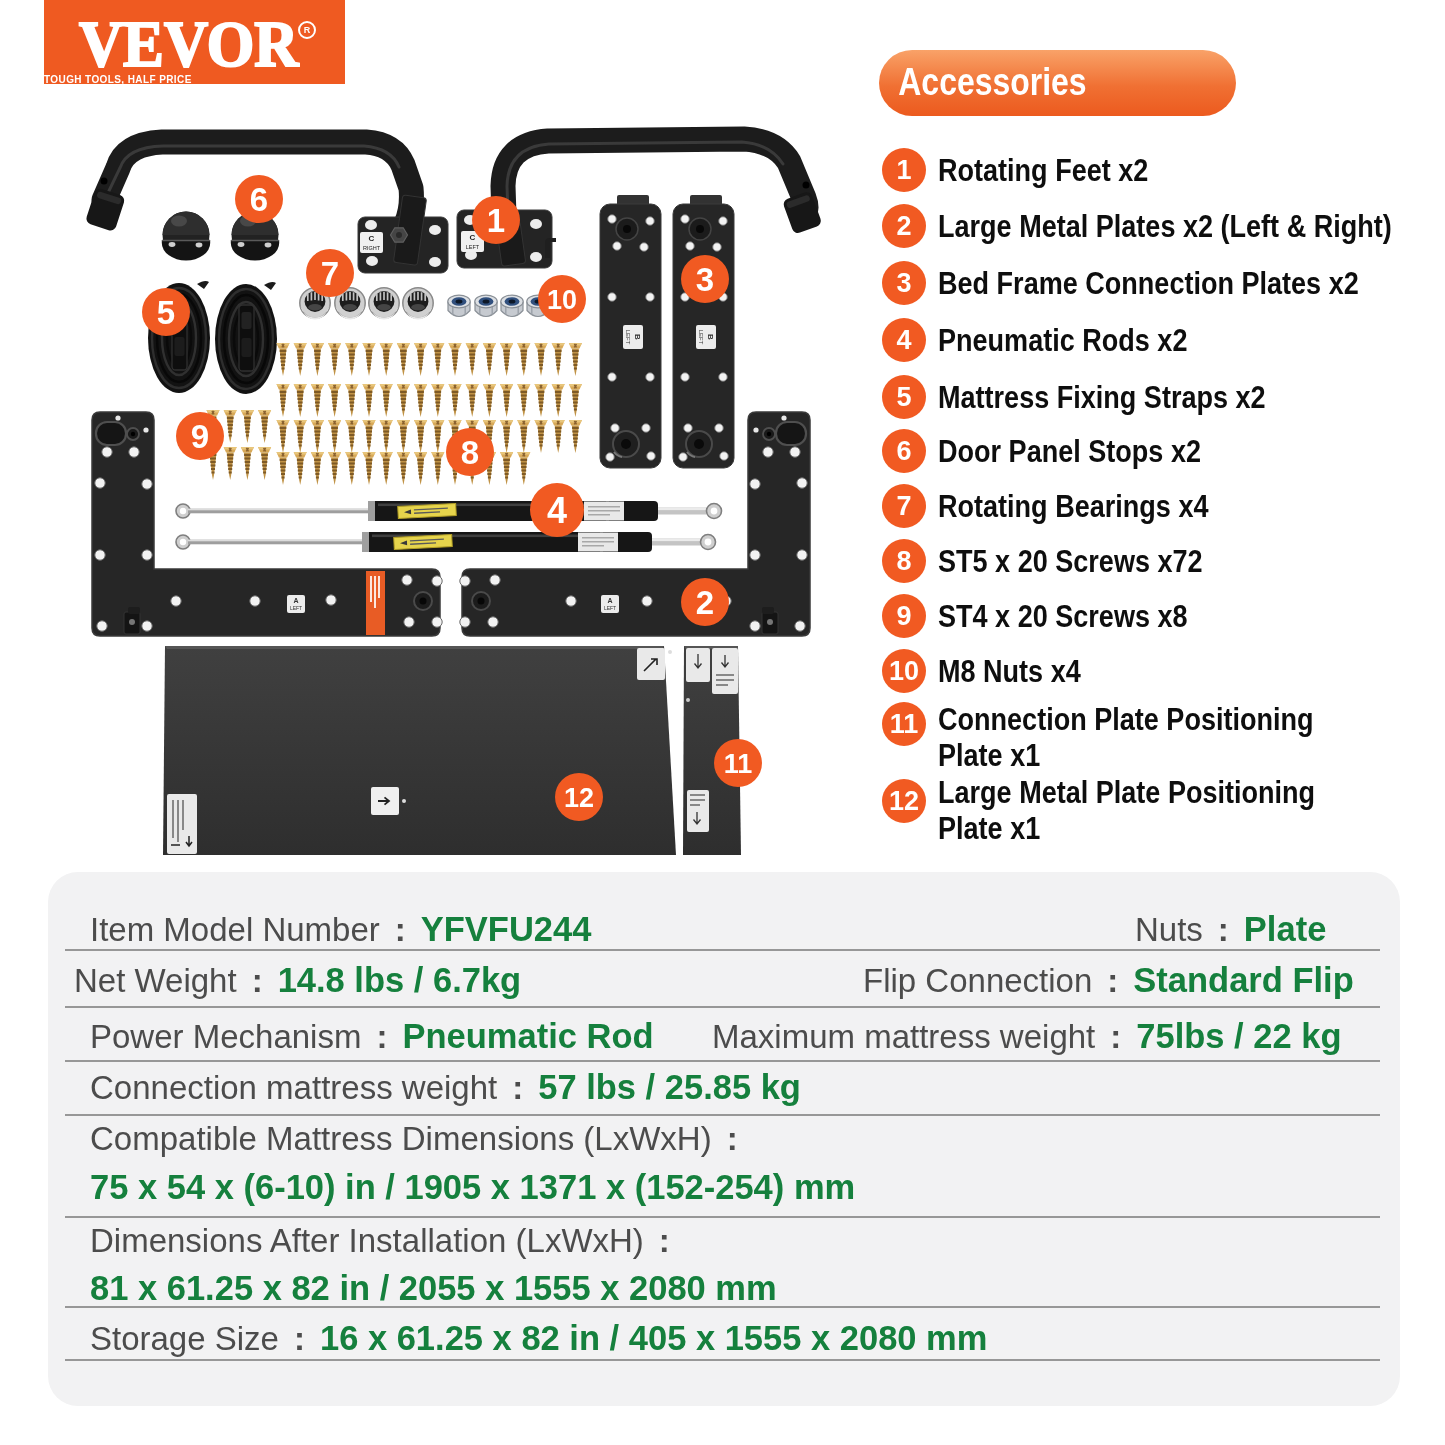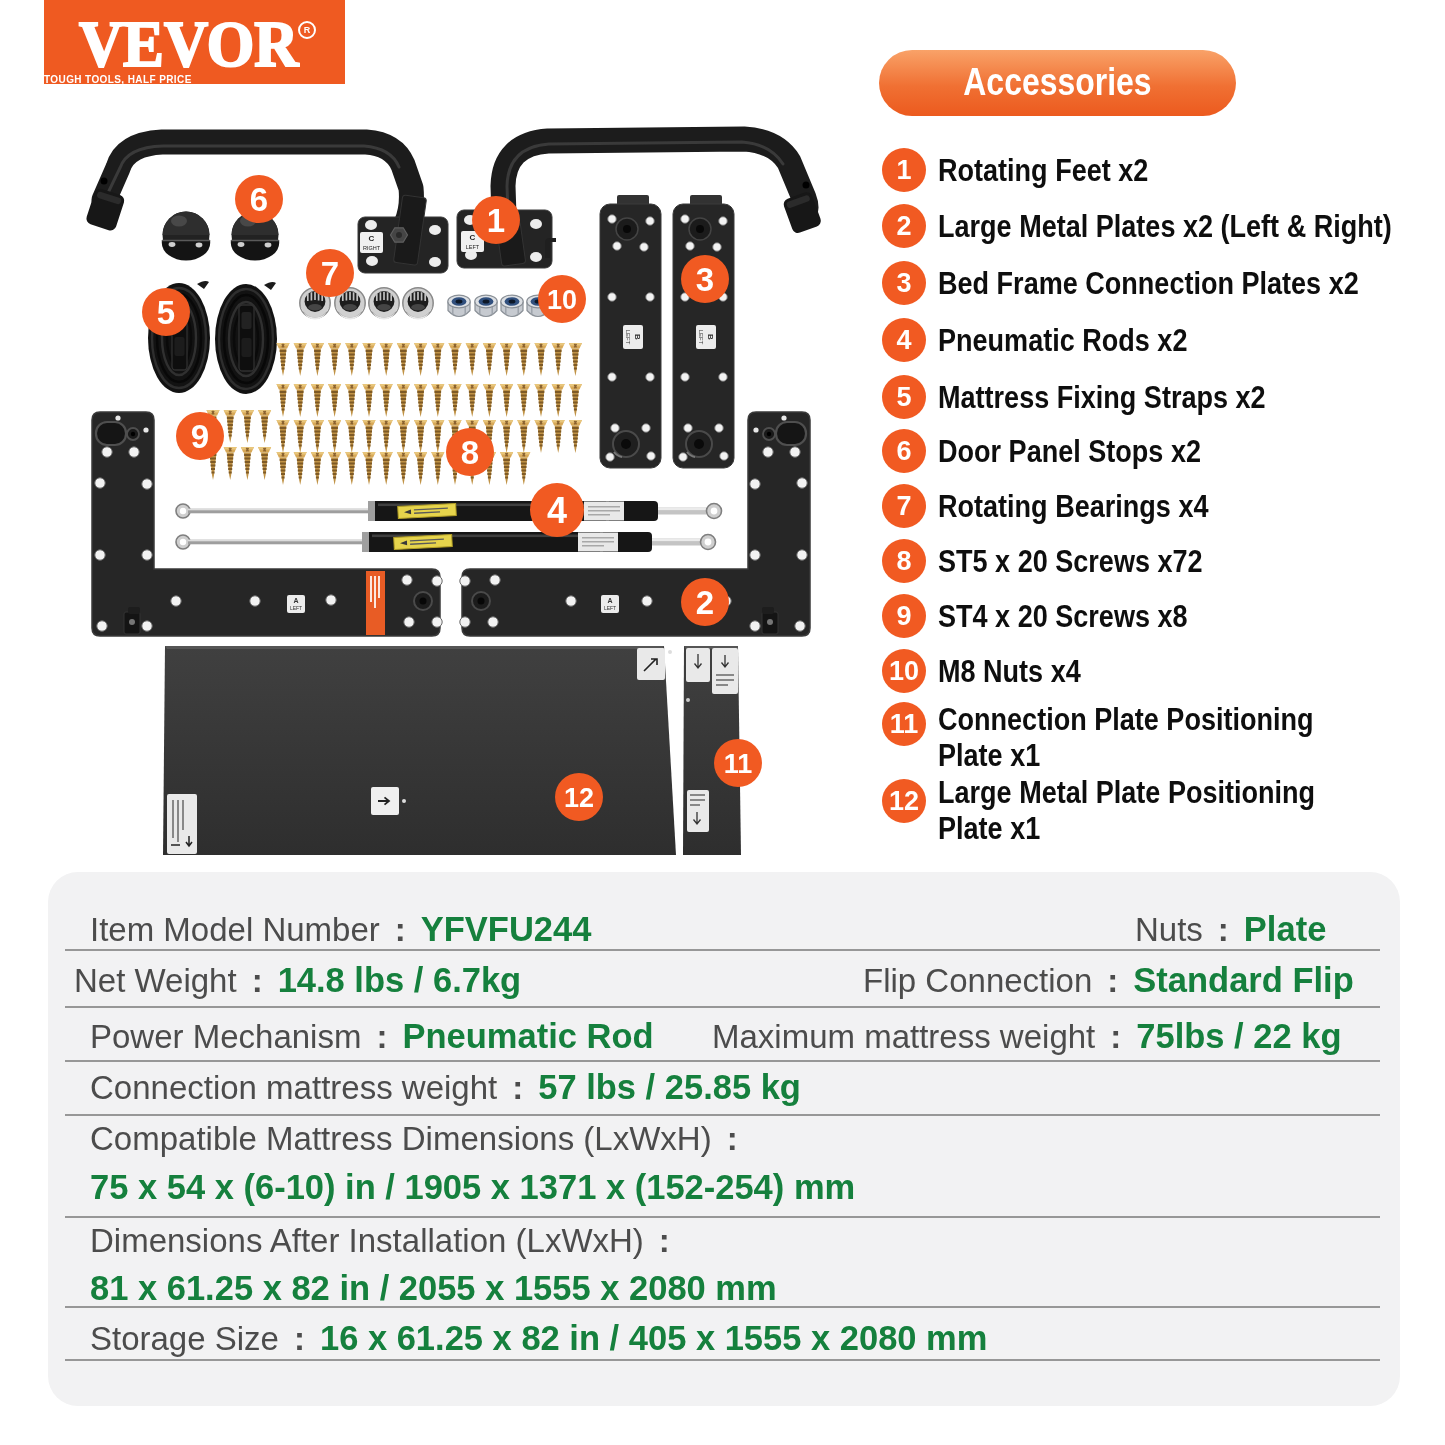--- a/index.html
+++ b/index.html
@@ -22,21 +22,21 @@
  transform:scaleX(.94);transform-origin:0 0;white-space:nowrap">VEVOR</div>
 
 <div style="position:absolute;left:254px;top:21px;width:14px;height:14px;border:2px solid #fff;border-radius:50%;
  color:#fff;font:bold 9px/14px 'Liberation Sans';text-align:center">R</div>
 
 <div style="position:absolute;left:0;top:74px;width:301px;text-align:left;color:#fff;
  font-weight:bold;font-size:10px;letter-spacing:.4px">TOUGH TOOLS, HALF PRICE</div>
 </div>
 
 <div style="position:absolute;left:879px;top:50px;width:357px;height:66px;border-radius:33px;
- background:linear-gradient(180deg,#f9a268 0%,#f07033 55%,#ec5a1e 100%);color:#fff;text-align:center">
+ background:linear-gradient(180deg,#f9a268 0%,#f07033 55%,#ec5a1e 100%);color:#fff;">
 <span style="display:inline-block;font-weight:bold;font-size:38.5px;line-height:64px;transform:scaleX(.83)">Accessories</span></div>
 
 <div class="bdg" style="top:148px">1</div>
 <div class="lt" style="top:148px;line-height:44px">Rotating Feet x2</div>
 
 <div class="bdg" style="top:204px">2</div>
 <div class="lt" style="top:204px;line-height:44px">Large Metal Plates x2 (Left &amp; Right)</div>
 
 <div class="bdg" style="top:261px">3</div>
 <div class="lt" style="top:261px;line-height:44px">Bed Frame Connection Plates x2</div>

